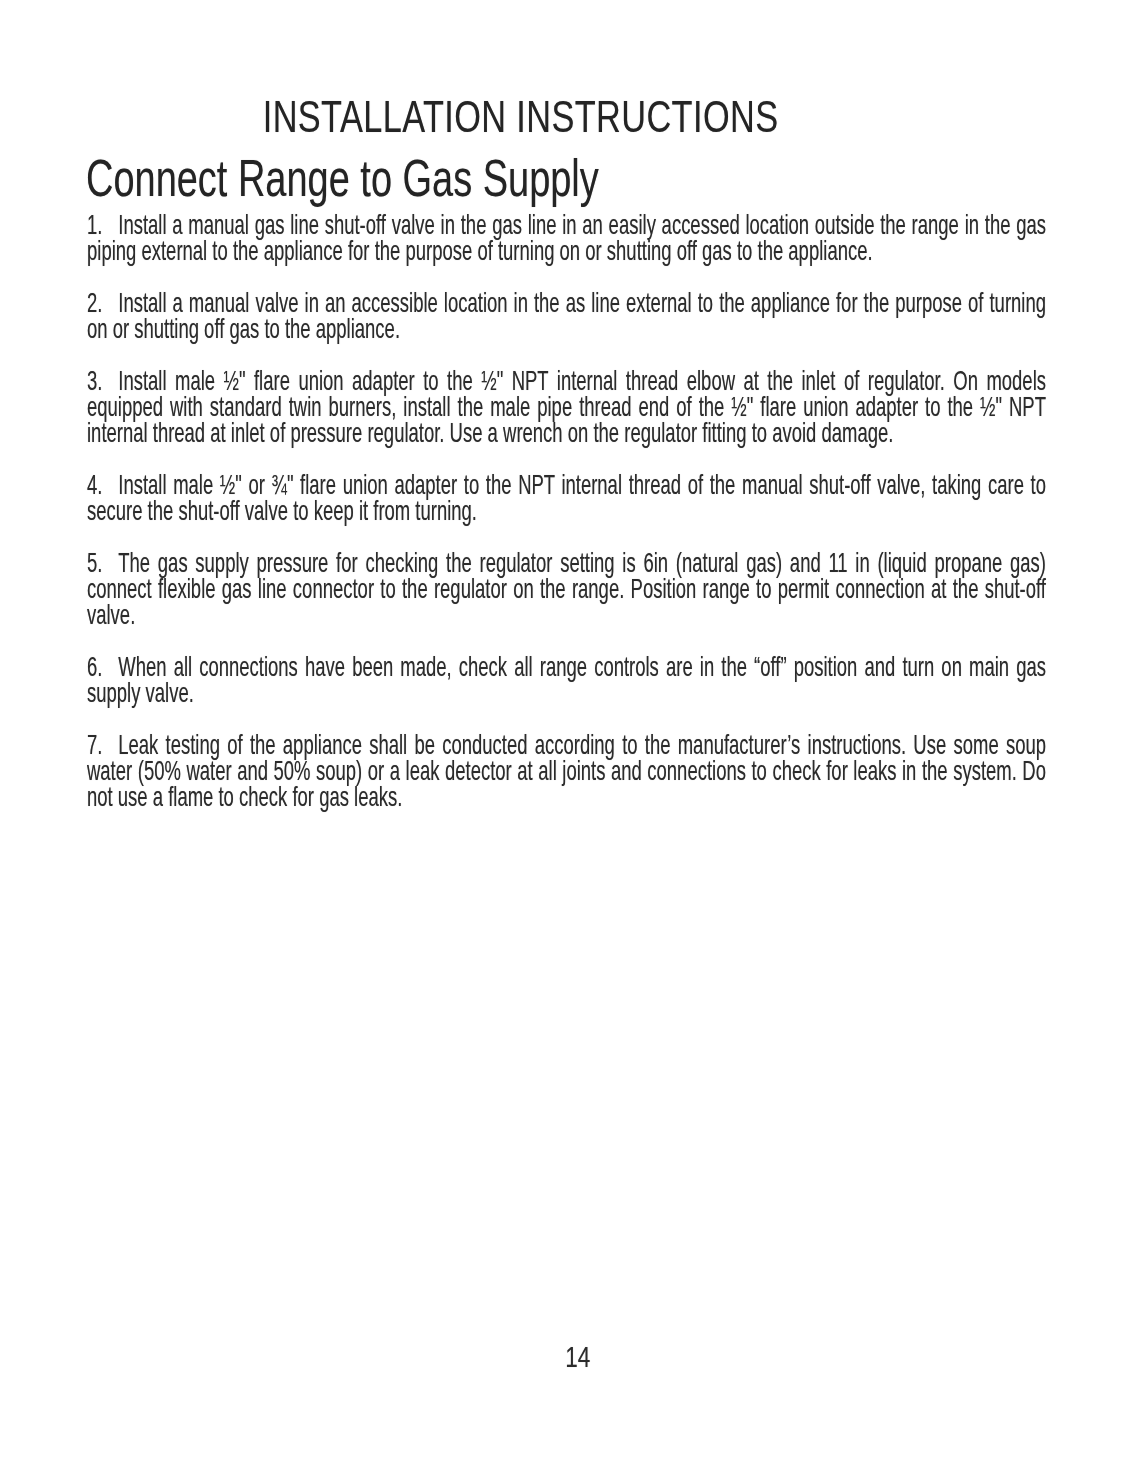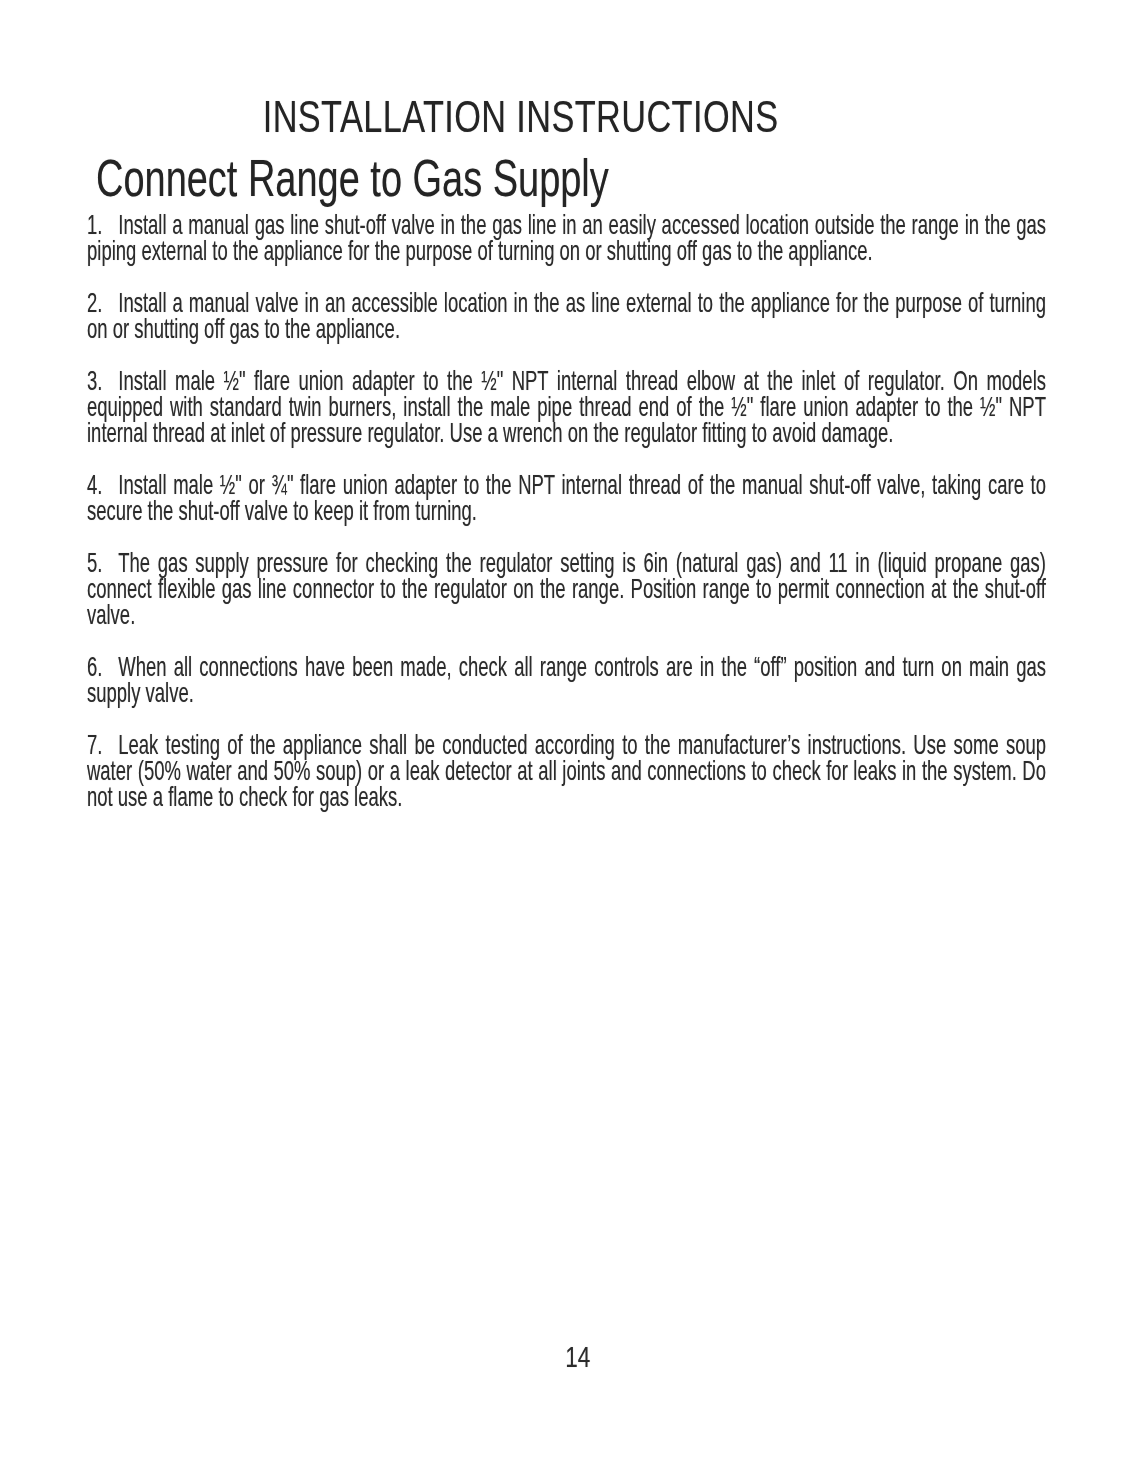--- a/index.html
+++ b/index.html
@@ -33,21 +33,21 @@
       text-shadow: 0 0 1px rgba(0,0,0,0.35);
     }
     .title .sx {
       transform: scaleX(0.78);
       transform-origin: center top;
       letter-spacing: 0.5px;
     }
     .heading {
       position: absolute;
       top: 148px;
-      left: 96px;
+      left: 86px;
       margin: 0;
       font-size: 52px;
       font-weight: 400;
       color: #242424;
       text-shadow: 0 0 1px rgba(0,0,0,0.35);
     }
     .heading .sx {
       transform: scaleX(0.73);
       transform-origin: left top;
     }

